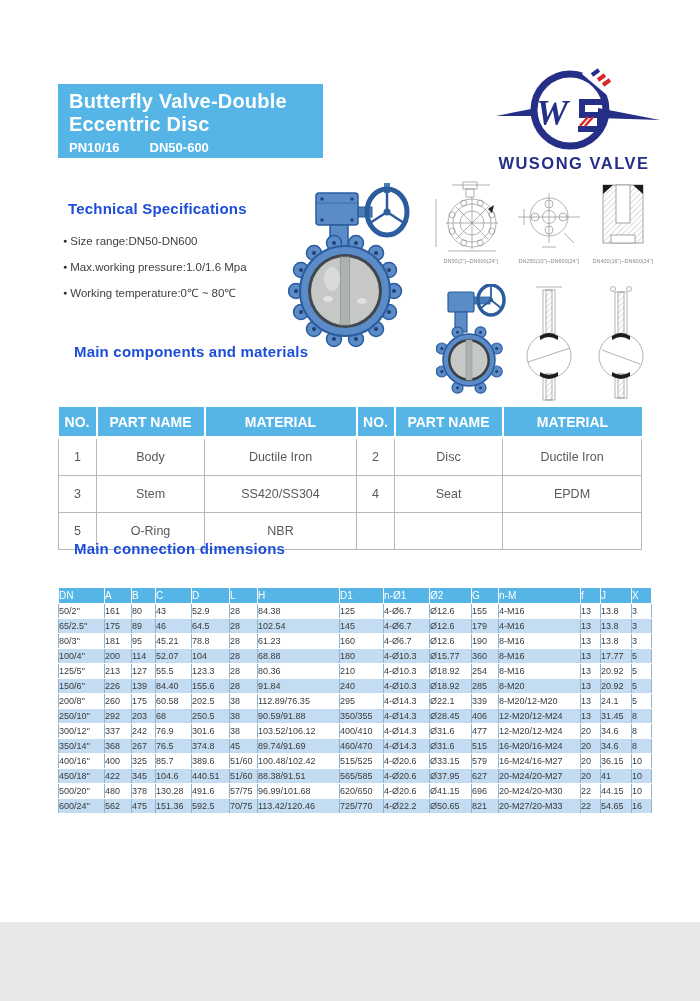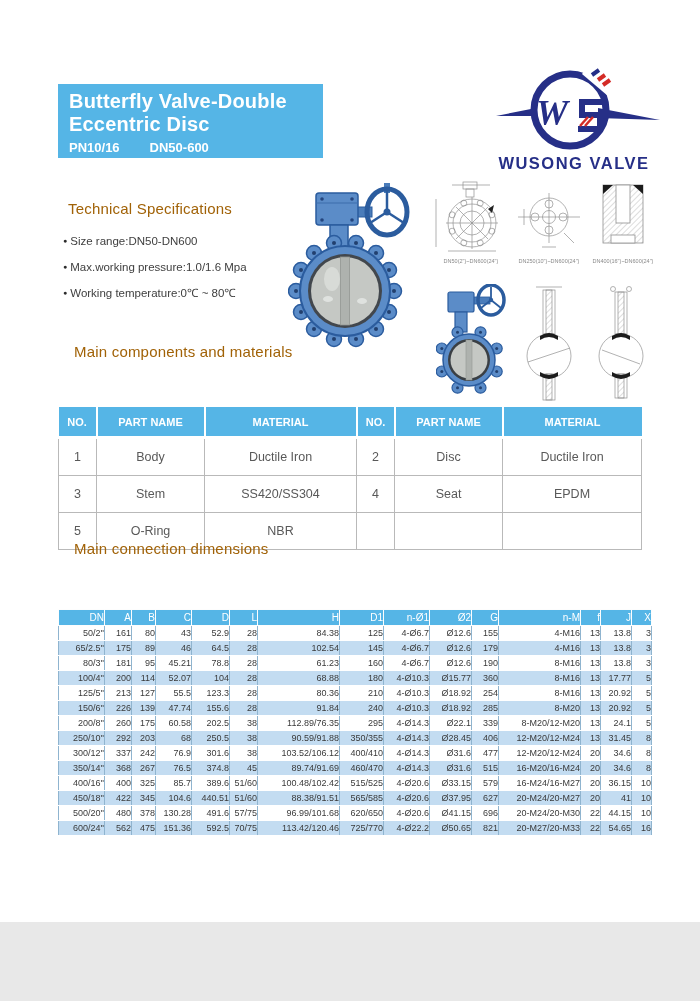--- a/index.html
+++ b/index.html
@@ -11,43 +11,43 @@
   
   .banner {
     position:absolute; left:58px; top:84px; width:265px; height:74px;
     background:#55b5e6; color:#fff; box-sizing:border-box; padding:6px 0 0 11px;
   }
   .banner .title { font-size:20px; line-height:23px; font-weight:bold; letter-spacing:.2px; }
   .banner .sub { margin-top:4px; font-size:13px; font-weight:bold; display:flex; gap:30px; }
   
   .logo { position:absolute; left:492px; top:60px; width:170px; height:115px; }
   
-  .section-h { position:absolute; color:#a16207; font-size:15px; font-weight:400; letter-spacing:.2px; }
+  .section-h { position:absolute; color:#1d4ed8; font-size:15px; font-weight:700; letter-spacing:.2px; }
   .h-spec { left:68px; top:200px; }
   .h-comp { left:74px; top:343px;text-align:center; }
   .h-dim  { left:74px; top:540px; }
   
   .specs { position:absolute; left:63px; top:228px; list-style:none; margin:0; padding:0;
            font-size:11.5px; color:#404040; }
   .specs li { line-height:25px; }
   .specs .dot { font-size:7px; vertical-align:2px; margin-right:3px; color:#2b2b2b; }
   
   .fig { position:absolute; display:flex; flex-direction:column; align-items:center; }
   .fig .cap { font-size:5.5px; color:#8a8a8a; margin-top:3px; white-space:nowrap; }
   
   .comp-table { position:absolute; left:58px; top:407px; width:583px;
                 border-collapse:collapse; table-layout:fixed; text-align:center; }
-  .comp-table th { background:#55b5e6; color:#fff; font-size:11px; font-weight:bold;
+  .comp-table th { background:#55b5e6; color:#fff; font-size:14px; font-weight:bold;
                    height:27px; border-right:2px solid #fff; border-bottom:3px solid #fff; }
   .comp-table th:last-child { border-right:none; }
   .comp-table td { height:34px; font-size:12.5px; color:#595959; background:#fff;
                    border:1px solid #b9b9b9; }
   
   .dim-table { position:absolute; left:58px; top:587px; width:585px;
-               border-collapse:collapse; table-layout:fixed; text-align:right;margin-top:22px; }
+               border-collapse:collapse; table-layout:fixed; text-align:left; }
   .dim-table th { background:#55b5e6; color:#fff; font-weight:400; font-size:10px;
                   height:15px; padding:0; border:1px solid #fdfdfd; }
   .dim-table td { font-size:9px; color:#3a3a3a; height:14px; padding:0; background:#fff;
                   border-left:1px solid #8fb4cf; border-right:1px solid #8fb4cf;
                   border-top:1px solid #fff; border-bottom:1px solid #fff;
                   white-space:nowrap; overflow:hidden; }
   .dim-table tbody tr:nth-child(even) td { background:#c3dcf1; }
 </style>
 </head>
 <body>
@@ -459,21 +459,21 @@
           <td>254</td>
           <td>8-M16</td>
           <td>13</td>
           <td>20.92</td>
           <td>5</td>
         </tr>
         <tr>
           <td>150/6''</td>
           <td>226</td>
           <td>139</td>
-          <td>47.74</td>
+          <td>84.40</td>
           <td>155.6</td>
           <td>28</td>
           <td>91.84</td>
           <td>240</td>
           <td>4-Ø10.3</td>
           <td>Ø18.92</td>
           <td>285</td>
           <td>8-M20</td>
           <td>13</td>
           <td>20.92</td>

